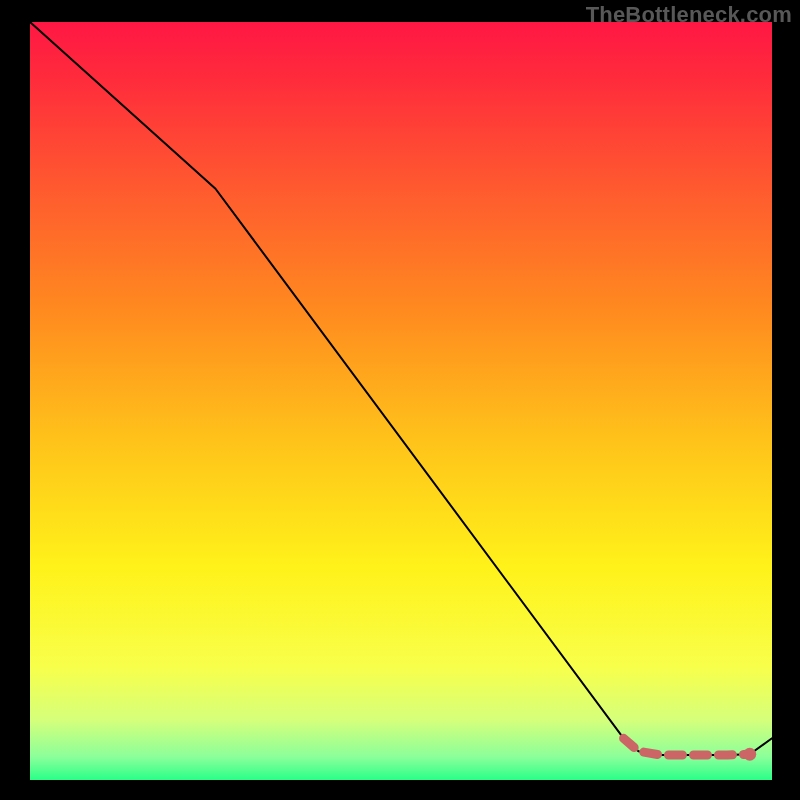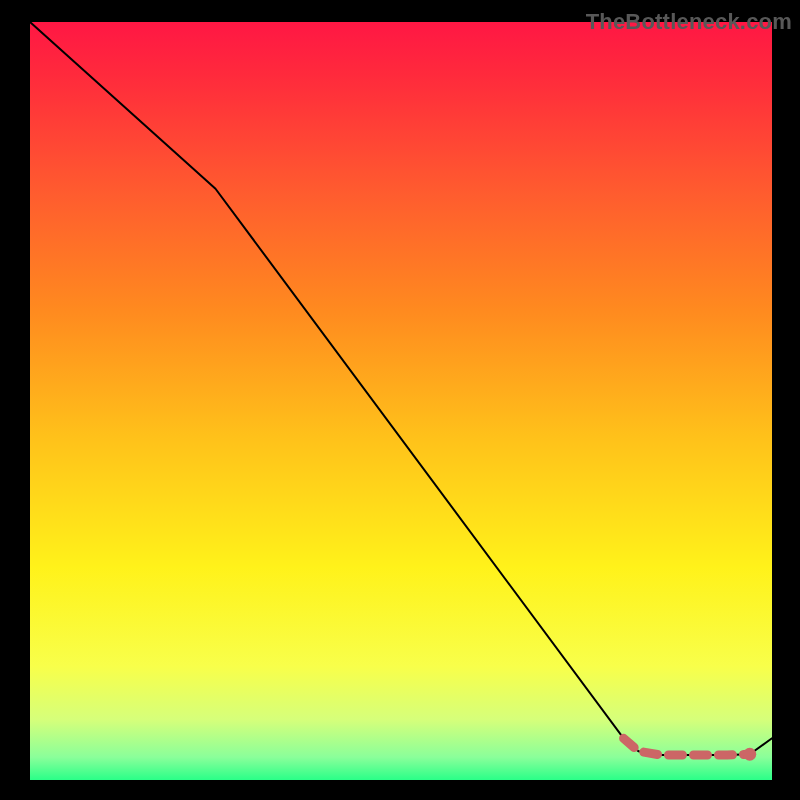--- a/index.html
+++ b/index.html
@@ -10,21 +10,21 @@
     background: #000;
     overflow: hidden;
   }
   .stage {
     position: relative;
     width: 800px;
     height: 800px;
   }
   .watermark {
     position: absolute;
-    top: 9px;
+    top: 2px;
     right: 8px;
     font-family: Arial, Helvetica, sans-serif;
     font-size: 22px;
     font-weight: 600;
     color: #585858;
     letter-spacing: 0.2px;
   }
   svg {
     position: absolute;
     top: 0;

